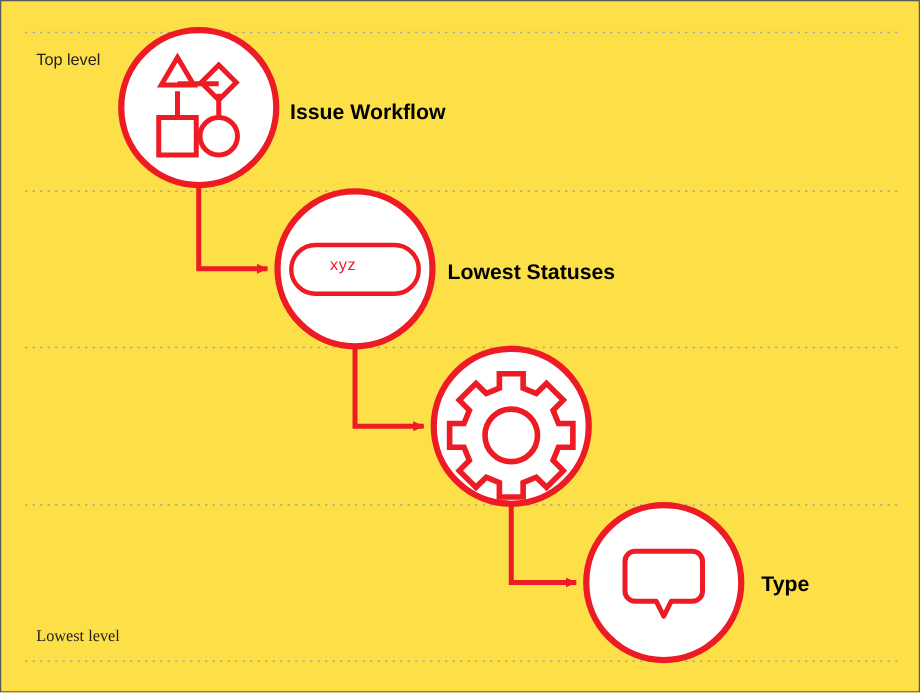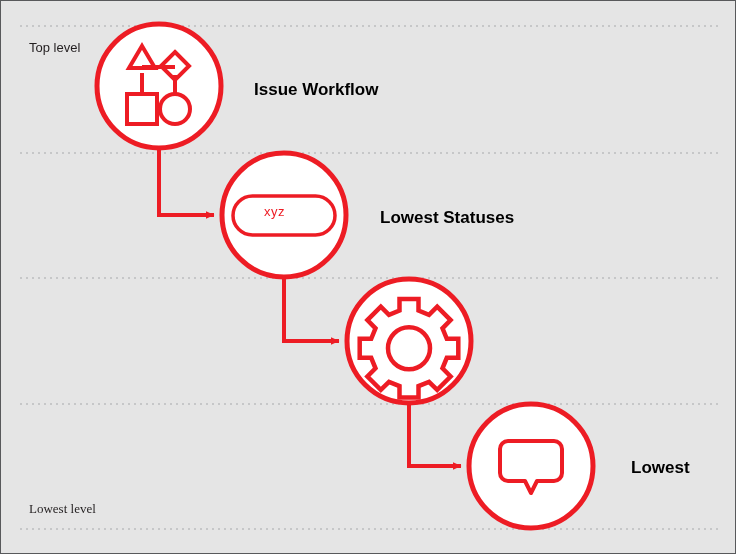--- a/index.html
+++ b/index.html
@@ -9,21 +9,21 @@
   }
   body {
     font-family: "Liberation Sans", sans-serif;
   }
   #page {
     position: relative;
     width: 736px;
     height: 554px;
     box-sizing: border-box;
     border: 1px solid #58595b;
-    background: #e5e5e5;
+    background: #fde047;
     overflow: hidden;
   }
   #diagram-svg {
     position: absolute;
     left: 0;
     top: 0;
     width: 736px;
     height: 554px;
     display: block;
   }
@@ -38,21 +38,20 @@
   #caption-top { left: 28px; top: 39px; }
   #caption-bottom { left: 28px; top: 500px; font-family: Liberation Serif, serif; }
 
   .node-label {
     position: absolute;
     font-family: "Liberation Sans", sans-serif;
     font-size: 17px;
     font-weight: bold;
     color: #000000;
     white-space: nowrap;
-    margin-left: 22px;
   }
   #label-workflow { left: 231px; top: 79px; }
   #label-statuses { left: 357px; top: 207px; }
   #label-issuetype { left: 482px; top: 332px; }
   #label-issue     { left: 608px; top: 457px; }
 
   .pill-text {
     position: absolute;
     font-family: "Liberation Sans", sans-serif;
     font-size: 13px;
@@ -135,17 +134,17 @@
                L499,448 A8,8 0 0 1 507,440 Z" fill="#ffffff" stroke="#ED1C24" stroke-width="4" stroke-linejoin="round"></path>
     </g>
 
   </svg>
 
   <div class="level-caption" id="caption-top">Top level</div>
   <div class="level-caption" id="caption-bottom">Lowest level</div>
 
   <div class="node-label" id="label-workflow">Issue Workflow</div>
   <div class="node-label" id="label-statuses">Lowest Statuses</div>
-  <div class="node-label" id="label-issue">Lowest</div>
+  <div class="node-label" id="label-issue">Type</div>
 
   <div class="pill-text" id="pill-text-xyz">xyz</div>
 
 </div>
 
 </body></html>

